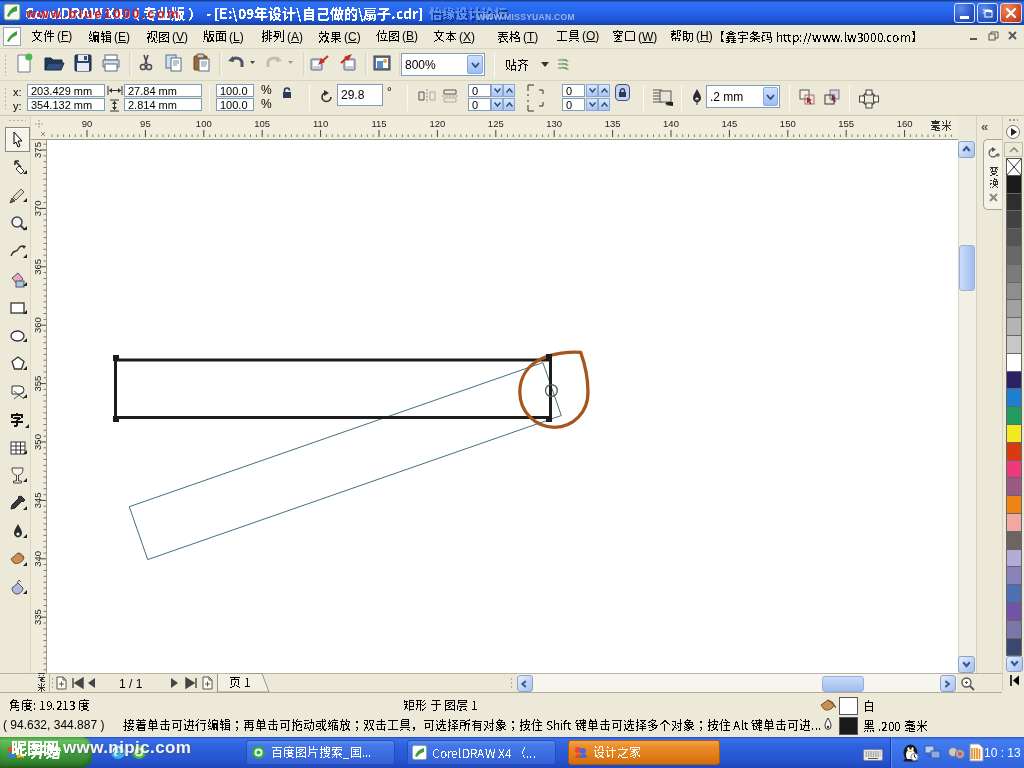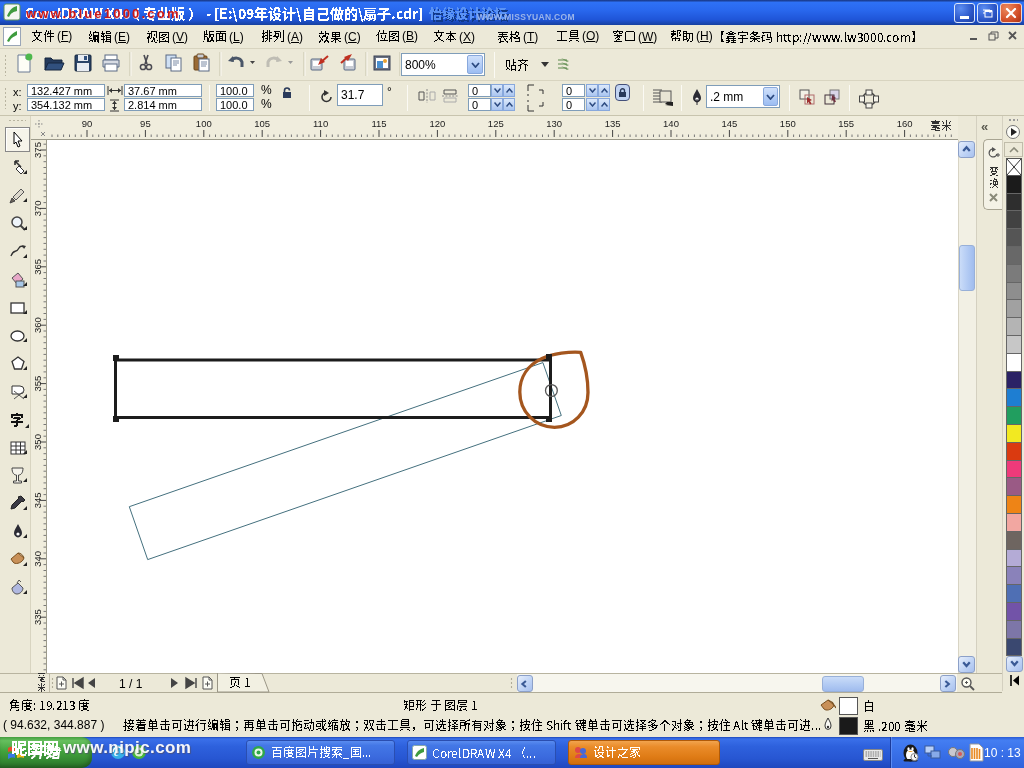--- a/index.html
+++ b/index.html
@@ -266,49 +266,49 @@
       </div>
 <svg class="abs" style="left:556px;top:7px" width="17" height="17" viewBox="0 0 17 17">
         <path d="M2 4h9M2 8h9M2 12h9" stroke="#8aa87a" stroke-width="1.4"></path>
         <path d="M5 2l8 3-2 1zM5 6l8 3-2 1zM5 10l8 3-2 1z" fill="#5a8a4a" opacity="0.8"></path>
       </svg>
 </div>
     <div class="abs" style="left:0;top:81px;width:1024px;height:35px;background:#ece9d8;border-bottom:1px solid #c8c4ae">
 <div class="abs grip" style="left:4px;top:6px"></div>
 <div class="abs" style="left:13px;top:5px;font:11px 'Liberation Sans'">x:</div>
 <div class="abs" style="left:13px;top:19px;font:11px 'Liberation Sans'">y:</div>
-<div class="fld abs" style="left:27px;top:3px;width:78px;height:13px">132.427 mm</div>
+<div class="fld abs" style="left:27px;top:3px;width:78px;height:13px">203.429 mm</div>
 <div class="fld abs" style="left:27px;top:17px;width:78px;height:13px">354.132 mm</div>
 <svg class="abs" style="left:107px;top:5px" width="16" height="9" viewBox="0 0 16 9">
         <path d="M1 0v9M15 0v9" stroke="#333"></path>
         <path d="M2 4.5h12" stroke="#333"></path>
         <path d="M2 4.5l3-2.5v5zM14 4.5l-3-2.5v5z" fill="#333"></path>
       </svg>
 <svg class="abs" style="left:110px;top:18px" width="9" height="13" viewBox="0 0 9 13">
         <path d="M0 1h9M0 12h9" stroke="#333"></path>
         <path d="M4.5 2v9" stroke="#333"></path>
         <path d="M4.5 2l-2.5 3h5zM4.5 11l-2.5-3h5z" fill="#333"></path>
       </svg>
-<div class="fld abs" style="left:124px;top:3px;width:78px;height:13px">37.67 mm</div>
+<div class="fld abs" style="left:124px;top:3px;width:78px;height:13px">27.84 mm</div>
 <div class="fld abs" style="left:124px;top:17px;width:78px;height:13px">2.814 mm</div>
 <div class="abs sep" style="left:209px;top:4px"></div>
 <div class="fld abs" style="left:216px;top:3px;width:38px;height:13px">100.0</div>
 <div class="fld abs" style="left:216px;top:17px;width:38px;height:13px">100.0</div>
 <div class="abs" style="left:261px;top:2px;font:12px 'Liberation Sans'">%</div>
 <div class="abs" style="left:261px;top:16px;font:12px 'Liberation Sans'">%</div>
 <svg class="abs" style="left:281px;top:6px" width="12" height="12" viewBox="0 0 12 12">
         <rect x="2" y="5" width="8" height="6" fill="#2a3a5a"></rect>
         <path d="M3.5 5 V3.5 a2.5 2.5 0 0 1 5 0" fill="none" stroke="#2a3a5a" stroke-width="1.6"></path>
       </svg>
 <div class="abs sep" style="left:309px;top:4px"></div>
 <svg class="abs" style="left:320px;top:8px" width="14" height="14" viewBox="0 0 14 14">
         <path d="M11 8 A4.5 4.5 0 1 1 7 3.5" fill="none" stroke="#333" stroke-width="1.6"></path>
         <path d="M4 1 L9 4 L4 7 Z" fill="#333"></path>
       </svg>
-<div class="fld abs" style="left:337px;top:3px;width:46px;height:22px;font-size:12px">31.7</div>
+<div class="fld abs" style="left:337px;top:3px;width:46px;height:22px;font-size:12px">29.8</div>
 <div class="abs" style="left:387px;top:4px;font:12px 'Liberation Sans'">°</div>
 <div class="abs sep" style="left:407px;top:4px"></div>
 <svg class="abs" style="left:417px;top:8px" width="20" height="14" viewBox="0 0 20 14">
         <path d="M10 0 v14" stroke="#888" stroke-dasharray="2 1.4"></path>
         <path d="M2 3 h5 v8 h-5 z" fill="none" stroke="#555"></path>
         <path d="M18 3 h-5 v8 h5 z" fill="none" stroke="#aaa"></path>
       </svg>
 <svg class="abs" style="left:442px;top:8px" width="16" height="14" viewBox="0 0 16 14">
         <path d="M0 7 h16" stroke="#888" stroke-dasharray="2 1.4"></path>
         <path d="M2 1 h12 v4 h-12 z" fill="none" stroke="#555"></path>

